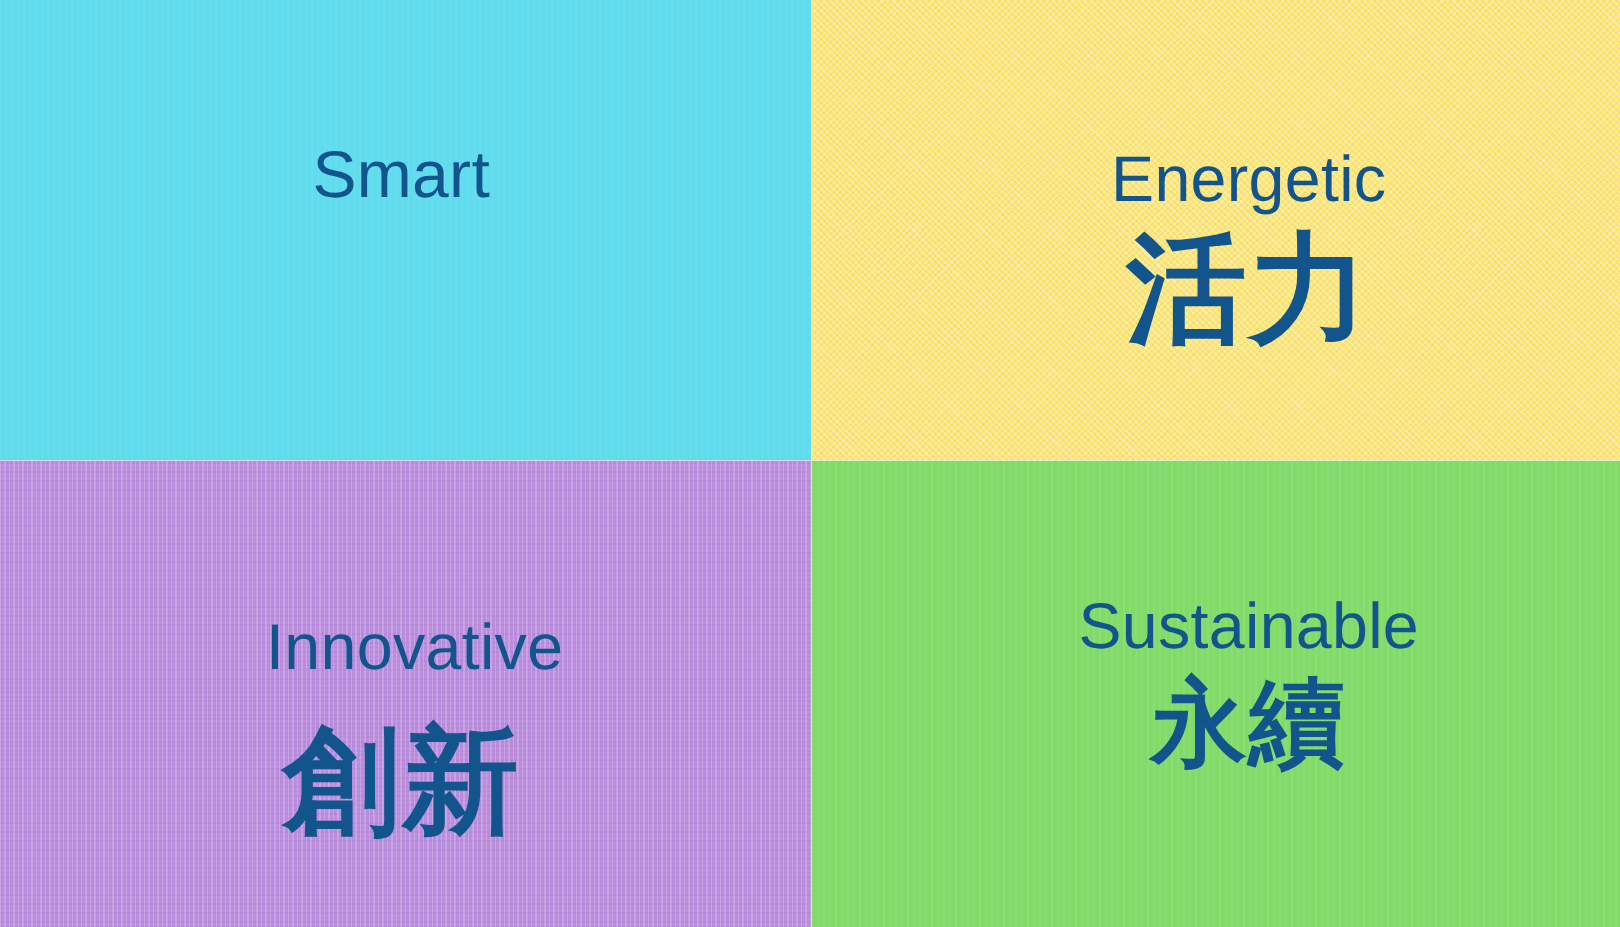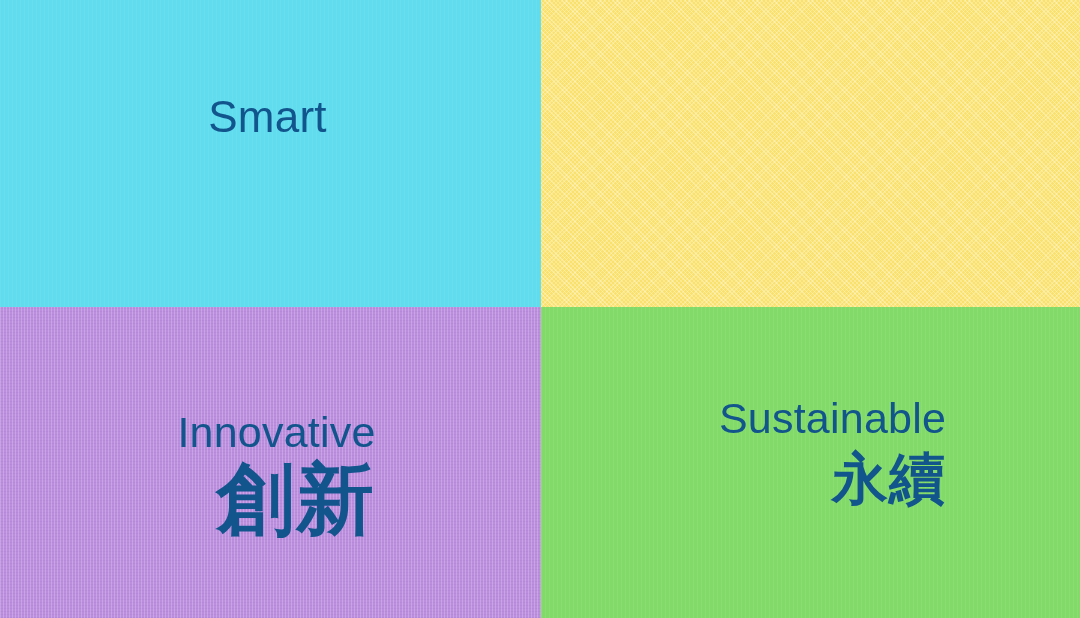--- a/index.html
+++ b/index.html
@@ -64,21 +64,21 @@
     inset: 0;
     z-index: 1;
     background-image:
       repeating-linear-gradient(90deg, rgba(255,255,255,0.07) 0 1px, rgba(255,255,255,0) 1px 4px);
     pointer-events: none;
   }
 
   .stack {
     position: relative;
     z-index: 2;
-    text-align: right;
+    text-align: center;
     line-height: 1;
   }
 
   .label-en {
     font-family: "Liberation Sans", sans-serif;
     font-weight: 400;
     letter-spacing: 0.005em;
     line-height: 1;
     white-space: nowrap;
   }
@@ -94,40 +94,44 @@
   #q-smart .stack       { padding-top: 95px; margin-left: -6px; }
   #q-smart .label-en    { font-size: 44px; }
   #q-smart .label-cjk   { font-size: 76px; margin-top: 12px; letter-spacing: 0.06em; }
 
   #q-energetic .stack     { padding-top: 99px; margin-left: 44px; }
   #q-energetic .label-en  { font-size: 43px; }
   #q-energetic .label-cjk { font-size: 80px; margin-top: 11px; letter-spacing: 0.02em; }
 
   #q-innovative .stack     { padding-top: 104px; margin-left: -5px; }
   #q-innovative .label-en  { font-size: 43px; margin-left: 17px; }
-  #q-innovative .label-cjk { font-size: 78px; margin-top: 12px; letter-spacing: 0.02em; font-family: Liberation Mono, monospace; }
+  #q-innovative .label-cjk { font-size: 78px; margin-top: 28px; letter-spacing: 0.02em; }
 
   #q-sustainable .stack     { padding-top: 90px; margin-left: 44px; }
   #q-sustainable .label-en  { font-size: 43px; }
-  #q-sustainable .label-cjk { font-size: 56px; margin-top: 11px; letter-spacing: 0.02em; }
+  #q-sustainable .label-cjk { font-size: 64px; margin-top: 11px; letter-spacing: 0.02em; }
 </style>
 </head>
 <body>
 
 <div id="poster" style="width: 1080px; height: 618px; grid-template-columns: 541px 539px; grid-template-rows: 307px 311px;">
 
   <div class="quadrant tex-faint" id="q-smart">
     <div class="bg" style="background:#5FDCEE;"></div>
     <div class="stack">
       <div class="label-en" style="color:#12548C;">Smart</div>
     </div>
   </div>
 
   <div class="quadrant tex-cross" id="q-energetic">
     <div class="bg" style="background:#FAE16B;"></div>
+    <div class="stack">
+      <div class="label-en" style="color:#12548C;">Energetic</div>
+      <div class="label-cjk" style="color:#12548C;">活力</div>
+    </div>
   </div>
 
   <div class="quadrant tex-vert" id="q-innovative">
     <div class="bg" style="background:#BB8EDE;"></div>
     <div class="stack">
       <div class="label-en" style="color:#12548C;">Innovative</div>
       <div class="label-cjk" style="color:#12548C;">創新</div>
     </div>
   </div>
 

